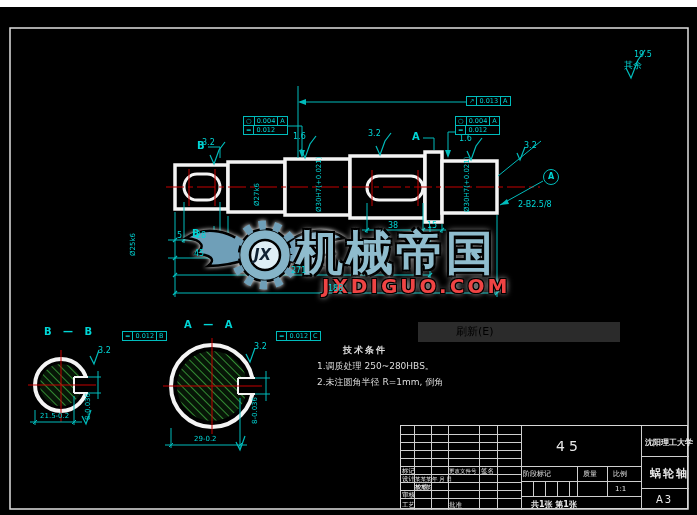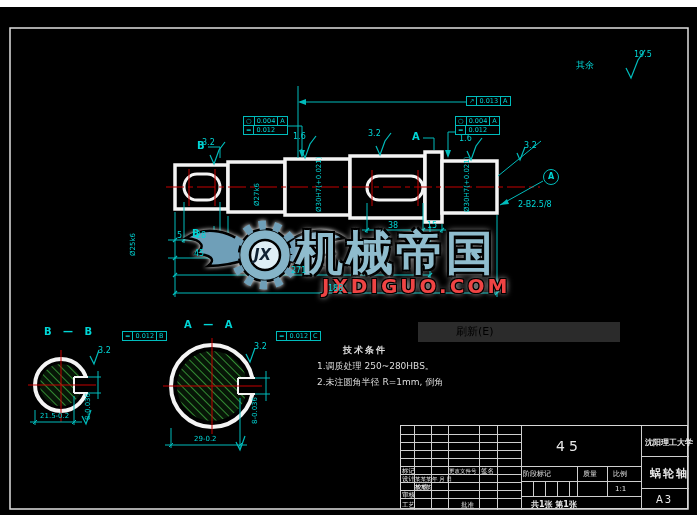--- a/index.html
+++ b/index.html
@@ -210,21 +210,21 @@
   <div class="abs" style="left:254px;top:246px;font-size:15px;font-weight:bold;font-style:italic;color:#123;"><span>JX</span></div>
   <div class="wm-brand">机械帝国</div>
   <div class="wm-domain">JXDIGUO.COM</div>
 
   <span class="dim" style="left:202px;top:138px;">3.2</span>
   <span class="dim" style="left:293px;top:132px;">1.6</span>
   <span class="dim" style="left:368px;top:129px;">3.2</span>
   <span class="dim" style="left:459px;top:134px;">1.6</span>
   <span class="dim" style="left:524px;top:141px;">3.2</span>
 
-  <span class="dim" style="left:576px;top:61px;font-size:9px;">其余</span>
+  <span class="dim" style="left:624px;top:61px;font-size:9px;">其余</span>
   <span class="dim" style="left:634px;top:50px;">19.5</span>
 
   <span class="cutletter" style="left:197px;top:140px;">B</span>
   <span class="cutletter" style="left:192px;top:228px;">B</span>
   <span class="cutletter" style="left:412px;top:131px;">A</span>
   <span class="dim" style="left:548px;top:172px;font-weight:bold;">A</span>
 
   <span class="vtext" style="left:137px;top:248px;">Ø25k6</span>
   <span class="vtext" style="left:261px;top:198px;">Ø27k6</span>
   <span class="vtext" style="left:323px;top:204px;">Ø30H7(+0.021)</span>
@@ -341,21 +341,21 @@
     <span class="tbl" style="left:1px;top:41px;">标记</span>
     <span style="left:48px;top:42px;font-size:5.5px;">更改文件号</span>
     <span class="tbl" style="left:80px;top:41px;">签名</span>
     <span class="tbl" style="left:1px;top:49px;">设计</span>
     <span style="left:14px;top:50px;font-size:5.5px;">某某某</span>
     <span style="left:31px;top:50px;font-size:5.5px;">年 月 日</span>
     <span class="tbl" style="left:14px;top:57px;">校核</span>
     <span style="left:14px;top:58px;font-size:5.5px;">某某某</span>
     <span class="tbl" style="left:1px;top:65px;">审核</span>
     <span class="tbl" style="left:1px;top:75px;">工艺</span>
-    <span class="tbl" style="left:60px;top:75px;">批准</span>
+    <span class="tbl" style="left:48px;top:75px;">批准</span>
 
     <span style="left:155px;top:12px;font-size:14px;letter-spacing:4px;">45</span>
     <span class="tbl" style="left:122px;top:44px;font-size:7px;">阶段标记</span>
     <span class="tbl" style="left:182px;top:44px;font-size:7px;">质量</span>
     <span class="tbl" style="left:212px;top:44px;font-size:7px;">比例</span>
     <span class="tbl" style="left:214px;top:59px;font-size:7px;">1:1</span>
     <span style="left:130px;top:73px;font-size:8px;font-weight:bold;">共1张 第1张</span>
 
     <span style="left:244px;top:11px;font-size:8px;font-weight:bold;">沈阳理工大学</span>
     <span style="left:249px;top:40px;font-size:11px;font-weight:bold;letter-spacing:2px;">蜗轮轴</span>

